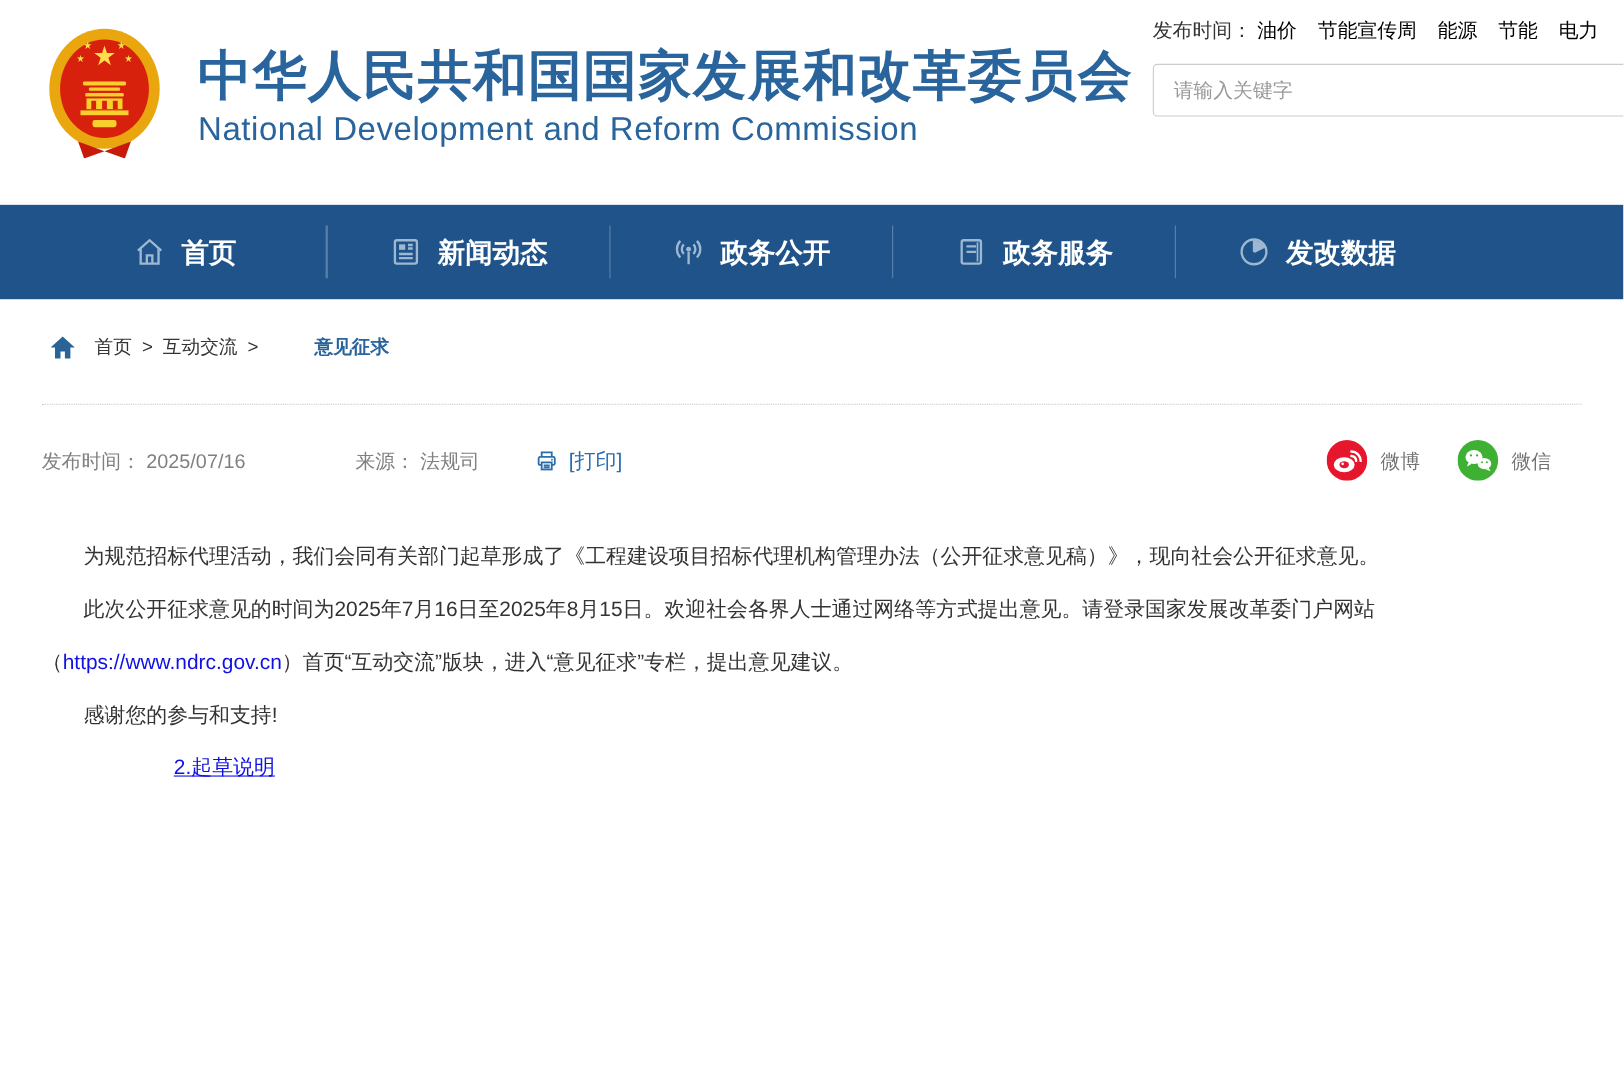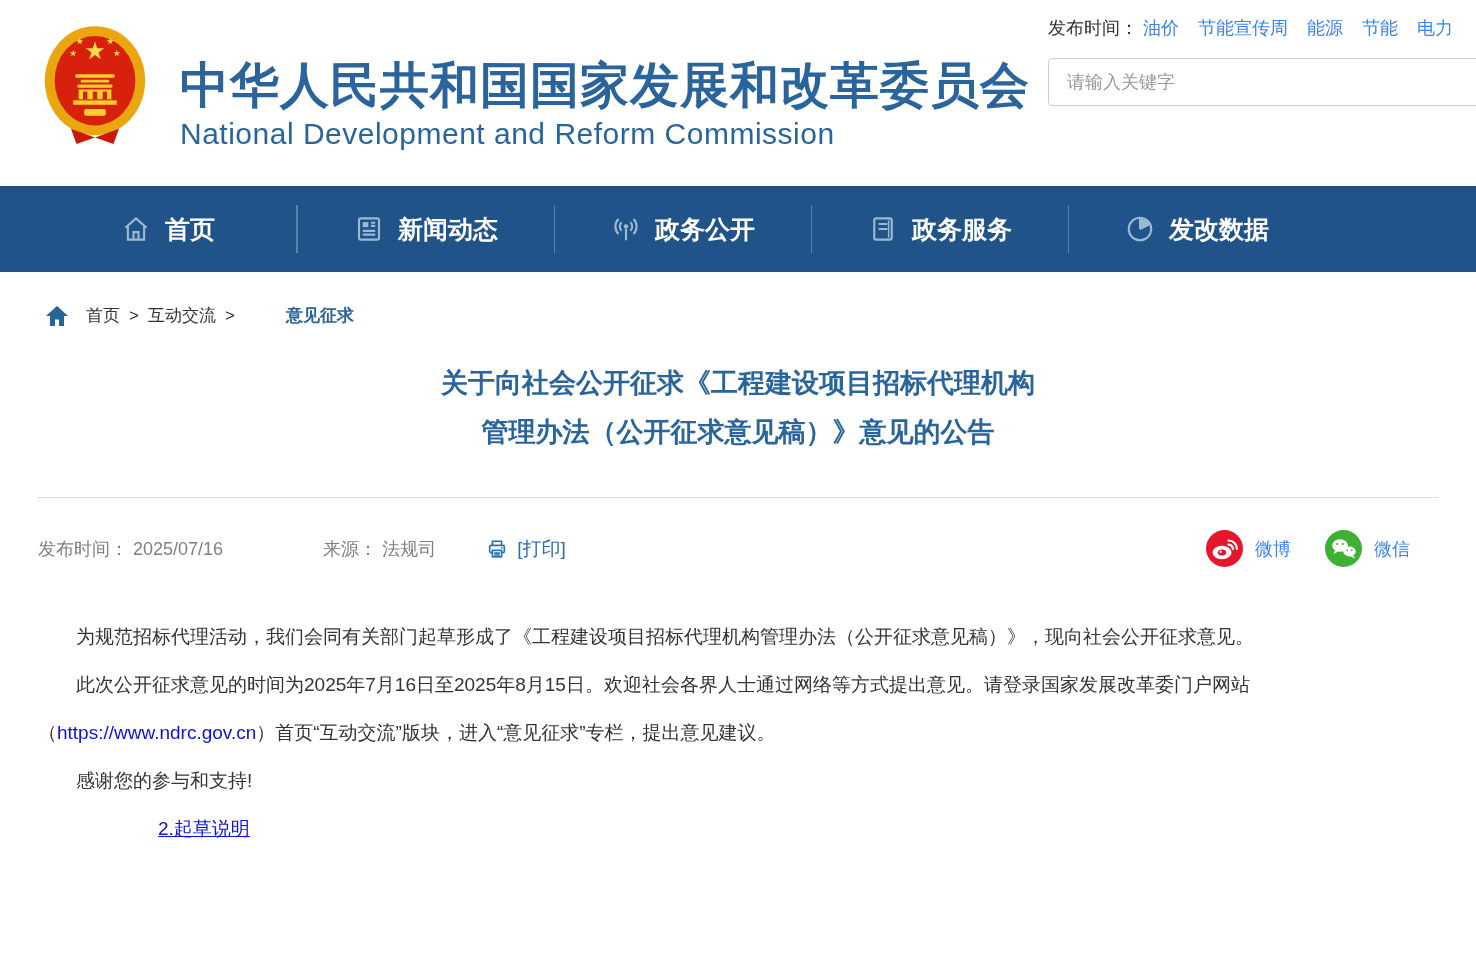--- a/index.html
+++ b/index.html
@@ -3,26 +3,26 @@
 <meta charset="utf-8">
 <style>
   * { margin:0; padding:0; box-sizing:border-box; }
   html,body { background:#fff; }
   body { font-family:"Liberation Sans","DejaVu Sans",sans-serif; }
   .page { position:relative; width:1476px; height:979px; overflow:hidden; background:#fff; }
 
   
   .top-header { position:relative; height:186px; background:#fff; }
   .emblem { position:absolute; left:40px; top:24px; width:110px; height:120px; }
-  .brand { position:absolute; left:180px; top:56px; }
+  .brand { position:absolute; left:180px; top:40px; }
   .brand-cn { font-size:49px; font-weight:bold; color:#29659c; letter-spacing:1px; line-height:58px; white-space:nowrap; }
   .brand-en { font-size:30px; color:#29659c; line-height:40px; white-space:nowrap; letter-spacing:0.5px; }
   .header-right { position:absolute; left:1048px; top:16px; width:470px; }
   .hot-search { font-size:18px; color:#333; white-space:nowrap; }
-  .hot-search a { color:#3b82f6; text-decoration:none; margin-right:14px; cursor:pointer; }
+  .hot-search a { color:#000000; text-decoration:none; margin-right:14px; cursor:pointer; }
   .search-box { margin-top:18px; }
   .search-box input { width:460px; height:48px; border:1px solid #ccc; border-radius:4px; font-size:18px; padding:0 18px; color:#333; outline:none; font-family:inherit; }
   .search-box input::placeholder { color:#999; }
 
   
   .navbar { height:86px; background:#1f5389; display:flex; align-items:center; }
   .nav-item { flex:0 0 256px; display:flex; align-items:center; justify-content:center; gap:14px; color:#fff; text-decoration:none; cursor:pointer; white-space:nowrap; }
   .nav-item:first-child { margin-left:40px; }
   .nav-label { font-size:25px; font-weight:bold; }
   .nav-icon { display:inline-flex; width:30px; height:30px; color:#9db9d2; }
@@ -39,21 +39,21 @@
   
   .article { padding:0 38px; }
   .title-block { margin-top:32px; text-align:center; color:#29659c; font-size:27px; font-weight:bold; line-height:49px; }
   .dotline { margin-top:40px; border-top:1px dotted #c9c9c9; height:0; }
 
   .meta-row { margin-top:32px; display:flex; align-items:center; font-size:18px; color:#808080; }
   .meta-source { margin-left:100px; }
   .print-btn { margin-left:50px; display:inline-flex; align-items:center; gap:9px; color:#2a6db0; cursor:pointer; text-decoration:none; font-size:19px; }
   .print-icon { display:inline-flex; width:22px; height:22px; }
   .share { margin-left:auto; display:flex; align-items:center; gap:34px; margin-right:28px; }
-  .share-item { display:flex; align-items:center; gap:12px; color:#3b82f6; font-size:18px; cursor:pointer; text-decoration:none; }
+  .share-item { display:flex; align-items:center; gap:12px; color:#737373; font-size:18px; cursor:pointer; text-decoration:none; }
   .share-icon { width:37px; height:37px; border-radius:50%; display:inline-flex; }
 
   .body-text { margin-top:46px; font-size:19px; color:#333; line-height:48px; }
   .body-text p { text-indent:2em; }
   .link-blue { color:#0f0fe6; text-decoration:none; cursor:pointer; }
   .attach-link { color:#0f0fe6; text-decoration:underline; cursor:pointer; }
   .attach-line2 { text-indent:0 !important; padding-left:120px; }
 </style>
 </head>
 <body>
@@ -177,24 +177,20 @@
     </span>
     <a>首页</a>
     <span class="crumb-sep">&gt;</span>
     <a>互动交流</a>
     <span class="crumb-sep">&gt;</span>
     <span class="crumb-current">意见征求</span>
   </div>
 
   <div class="article">
 
-    <div class="title-block">
-      <div>关于向社会公开征求《工程建设项目招标代理机构</div>
-      <div>管理办法（公开征求意见稿）》意见的公告</div>
-    </div>
 
     <div class="dotline"></div>
 
     <div class="meta-row">
       <span>
         <span>发布时间：</span>
         <span>2025/07/16</span>
       </span>
       <span class="meta-source">
         <span>来源：</span>

